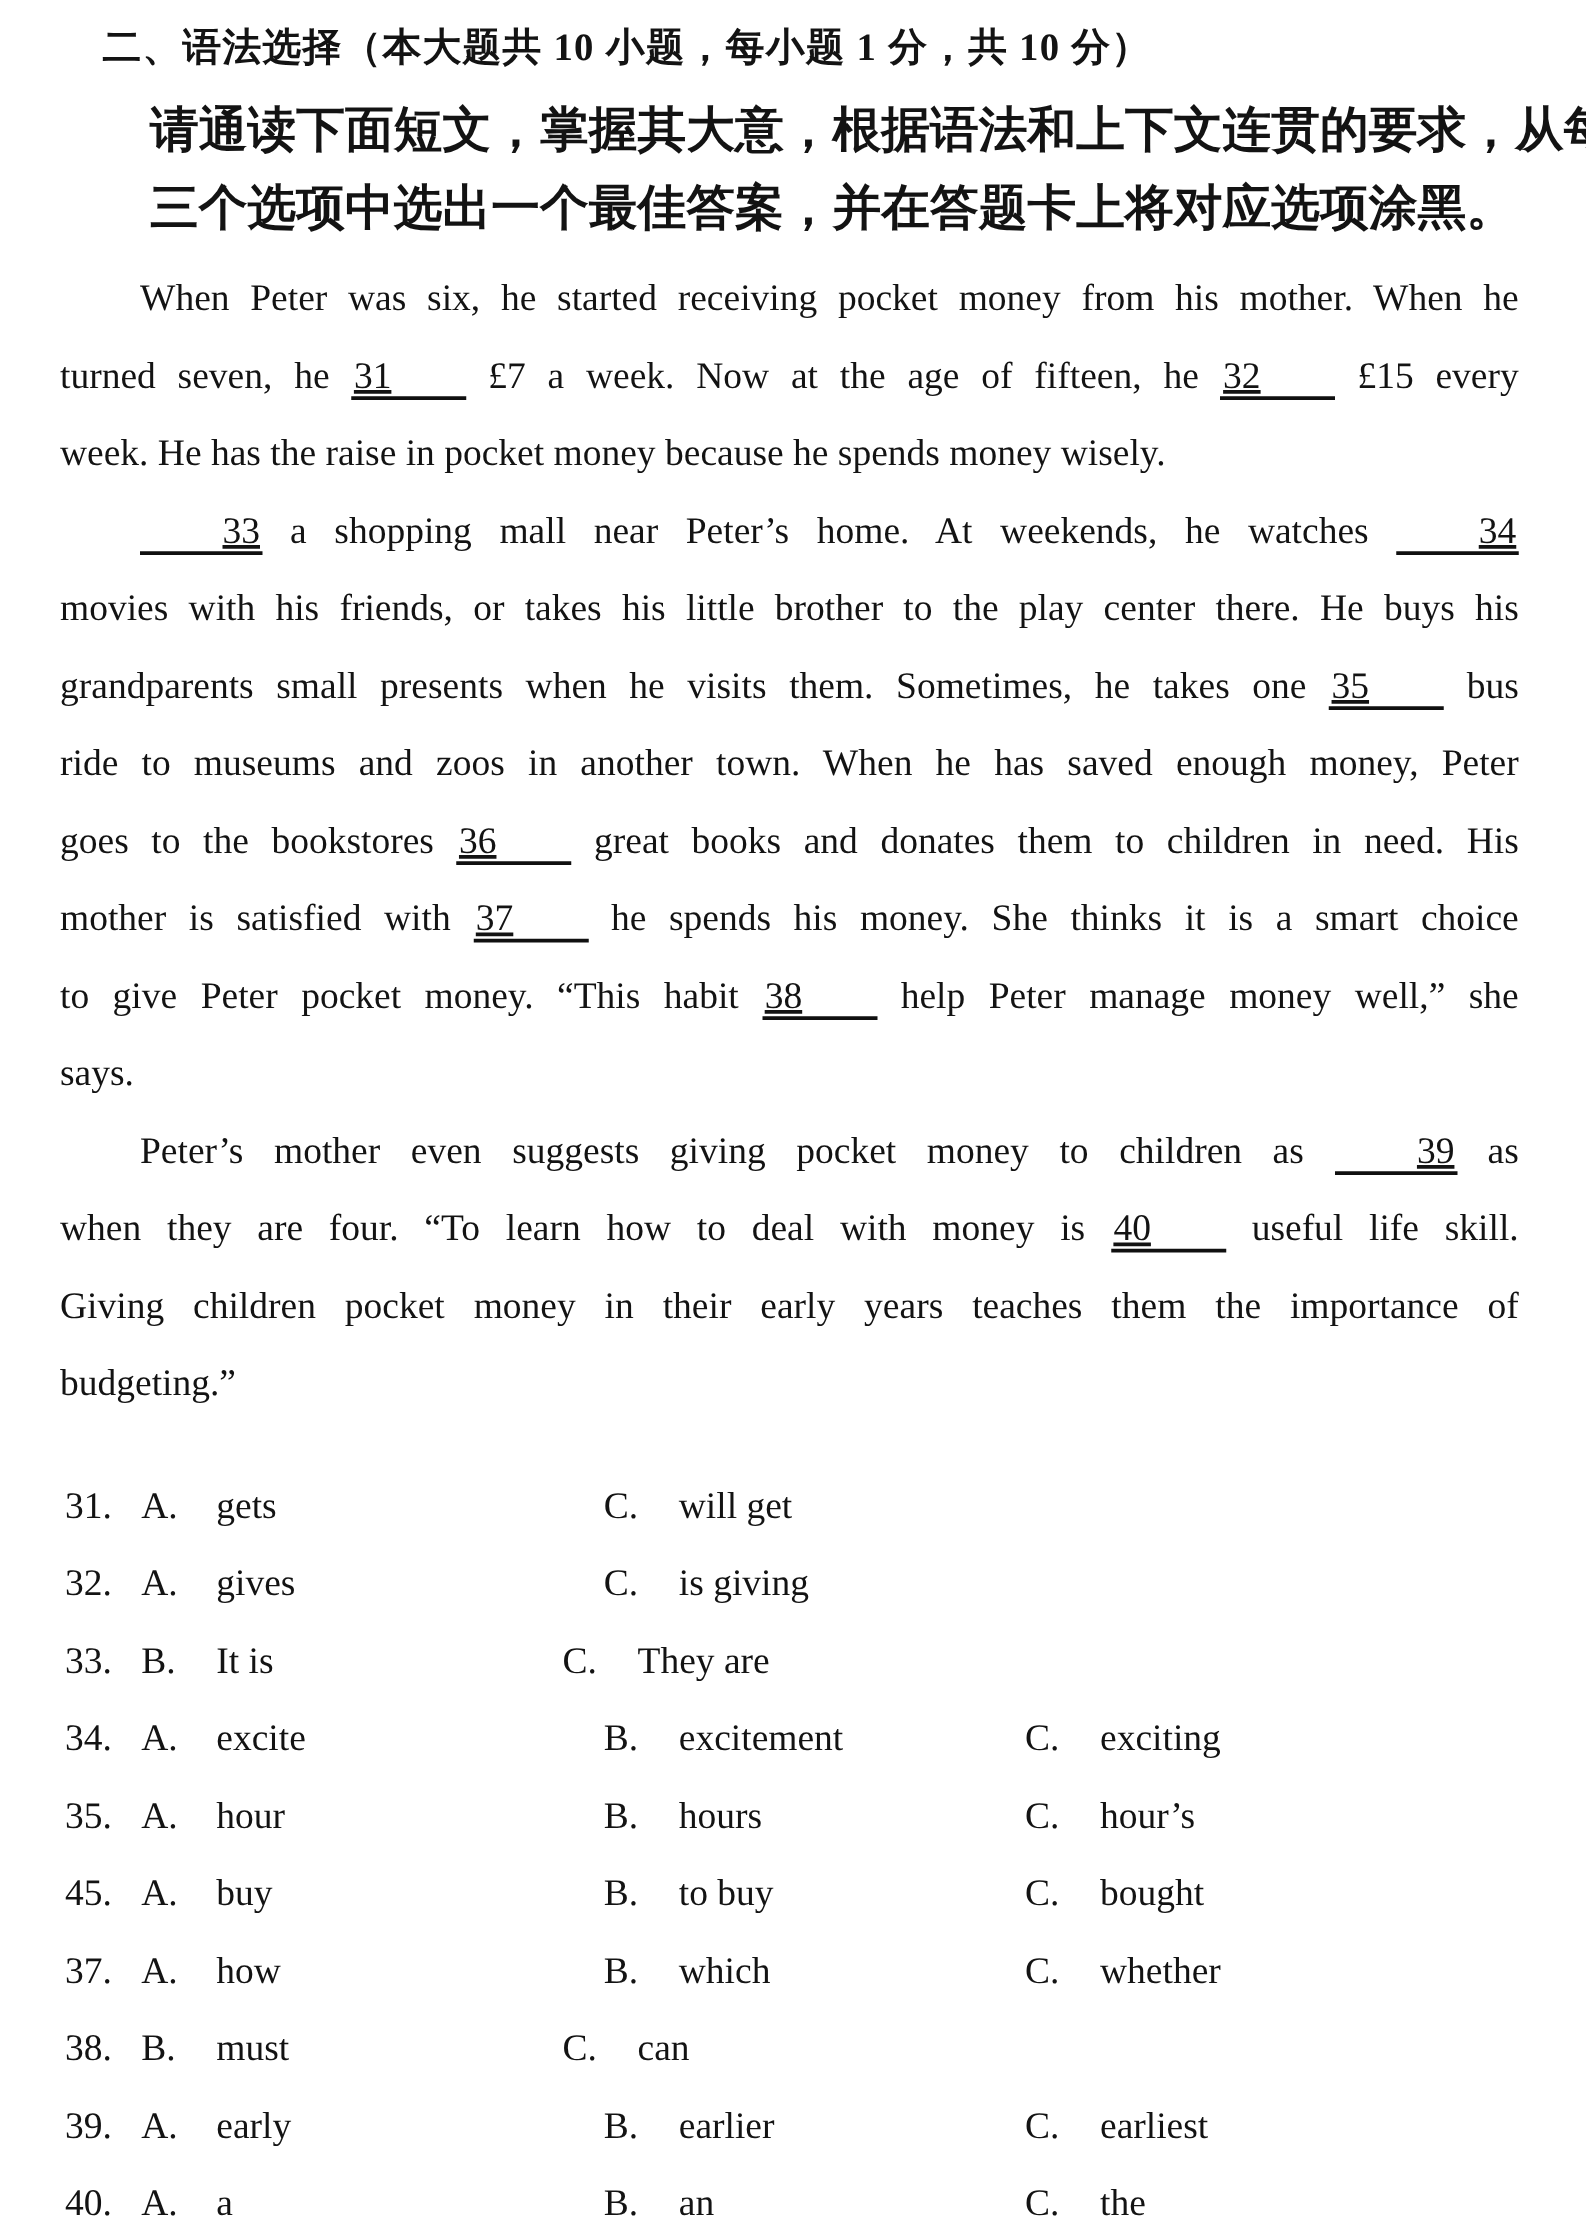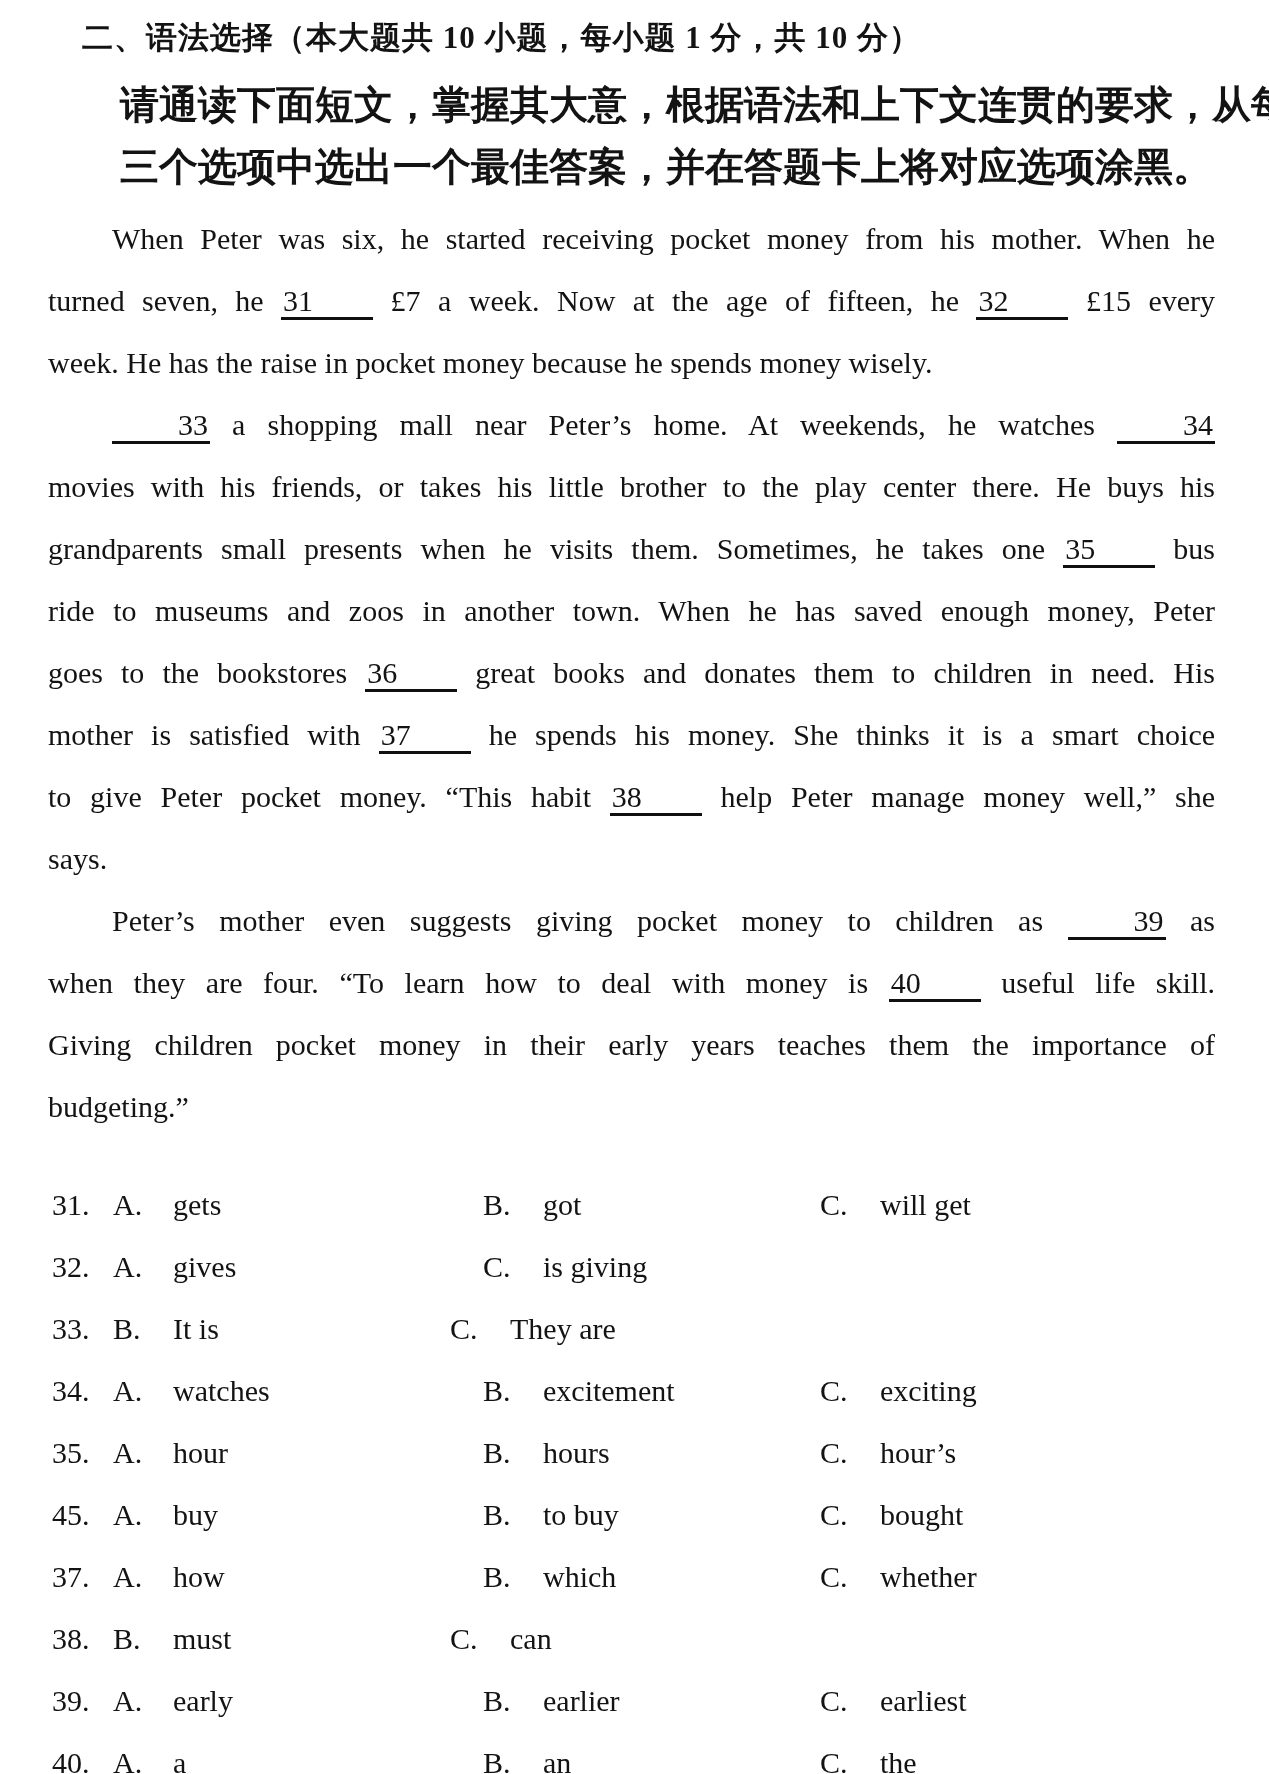--- a/index.html
+++ b/index.html
@@ -46,20 +46,21 @@
     -moz-text-align-last: justify;
     text-justify: inter-word;
   }
   .pline.indent { text-indent: 64px; }
   .blank {
     display: inline-block;
     min-width: 88px;
     border-bottom: 3px solid #101010;
     line-height: 1.1;
     padding: 0 2px;
+    text-decoration: underline;
   }
   
   .options { margin-top: 36px; }
   .qrow {
     display: flex;
     font-size: 30px;
     line-height: 62px;
     align-items: baseline;
   }
   .qnum {
@@ -101,36 +102,35 @@
       <div class="pline just indent">Peter’s mother even suggests giving pocket money to children as <span class="blank">39</span> as</div>
       <div class="pline just">when they are four. “To learn how to deal with money is <span class="blank">40</span> useful life skill.</div>
       <div class="pline just">Giving children pocket money in their early years teaches them the importance of</div>
       <div class="pline">budgeting.”</div>
     </div>
 
   <div class="options">
       <div class="qrow">
         <span class="qnum">31.</span>
         <span class="opt opt-a"><span class="letter">A.</span><span>gets</span></span>
-        <span class="opt opt-b"><span class="letter">B.</span><span>got</span></span>
         <span class="opt opt-c"><span class="letter">C.</span><span>will get</span></span>
       </div>
       <div class="qrow">
         <span class="qnum">32.</span>
         <span class="opt opt-a"><span class="letter">A.</span><span>gives</span></span>
         <span class="opt opt-c"><span class="letter">C.</span><span>is giving</span></span>
       </div>
       <div class="qrow">
         <span class="qnum">33.</span>
         <span class="opt opt-b"><span class="letter">B.</span><span>It is</span></span>
         <span class="opt opt-c"><span class="letter">C.</span><span>They are</span></span>
       </div>
       <div class="qrow">
         <span class="qnum">34.</span>
-        <span class="opt opt-a"><span class="letter">A.</span><span>watches</span></span>
+        <span class="opt opt-a"><span class="letter">A.</span><span>excite</span></span>
         <span class="opt opt-b"><span class="letter">B.</span><span>excitement</span></span>
         <span class="opt opt-c"><span class="letter">C.</span><span>exciting</span></span>
       </div>
       <div class="qrow">
         <span class="qnum">35.</span>
         <span class="opt opt-a"><span class="letter">A.</span><span>hour</span></span>
         <span class="opt opt-b"><span class="letter">B.</span><span>hours</span></span>
         <span class="opt opt-c"><span class="letter">C.</span><span>hour’s</span></span>
       </div>
       <div class="qrow">

